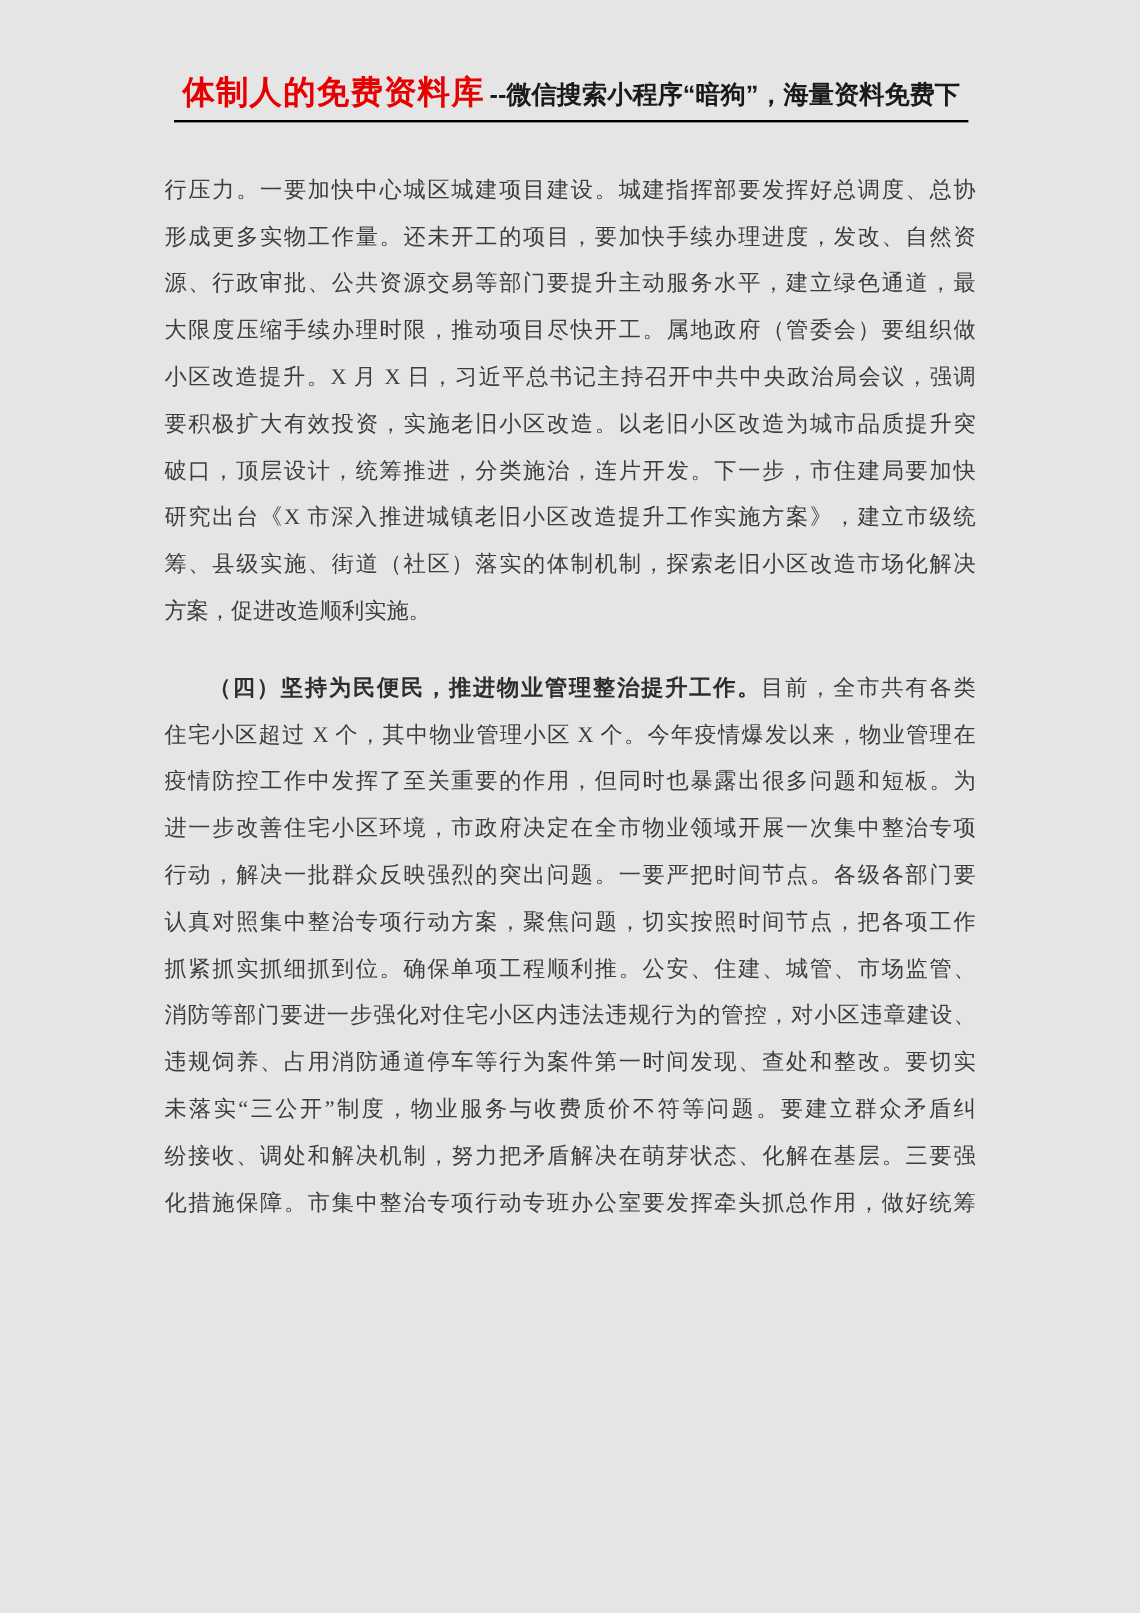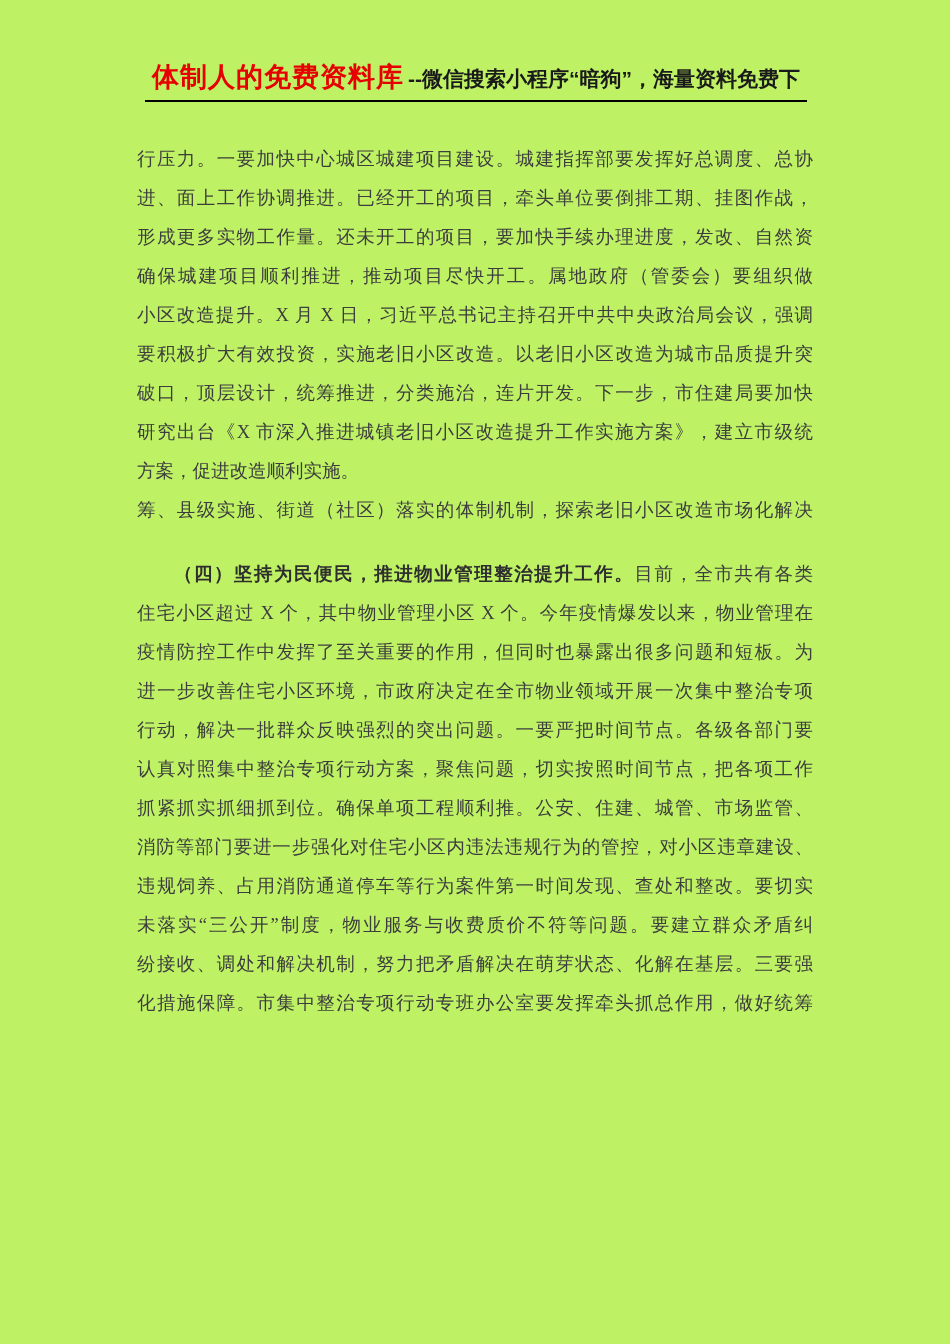--- a/index.html
+++ b/index.html
@@ -4,21 +4,21 @@
 <style>
   html, body {
     margin: 0;
     padding: 0;
     background: #ffffff;
   }
   .page {
     position: relative;
     width: 950px;
     height: 1344px;
-    background: #bef264;
+    background: #e5e5e5;
     overflow: hidden;
     font-family: "Liberation Serif", "DejaVu Serif", serif;
   }
   
   .header {
     position: absolute;
     left: 145px;
     top: 56px;
     width: 662px;
     height: 42px;
@@ -85,29 +85,29 @@
 
   <div class="header">
     <span class="brand">体制人的免费资料库</span><span class="tagline">--微信搜索小程序“暗狗”，海量资料免费下</span>
   </div>
   <div class="header-rule"></div>
 
   <div class="content">
 
     <div class="para">
       <div class="line">行压力。一要加快中心城区城建项目建设。城建指挥部要发挥好总调度、总协</div>
-      <div class="line">进、面上工作协调推进。已经开工的项目，牵头单位要倒排工期、挂图作战，</div>
       <div class="line">形成更多实物工作量。还未开工的项目，要加快手续办理进度，发改、自然资</div>
-      <div class="line">确保城建项目顺利推进，推动项目尽快开工。属地政府（管委会）要组织做</div>
+      <div class="line">源、行政审批、公共资源交易等部门要提升主动服务水平，建立绿色通道，最</div>
+      <div class="line">大限度压缩手续办理时限，推动项目尽快开工。属地政府（管委会）要组织做</div>
       <div class="line">小区改造提升。X 月 X 日，习近平总书记主持召开中共中央政治局会议，强调</div>
       <div class="line">要积极扩大有效投资，实施老旧小区改造。以老旧小区改造为城市品质提升突</div>
       <div class="line">破口，顶层设计，统筹推进，分类施治，连片开发。下一步，市住建局要加快</div>
       <div class="line">研究出台《X 市深入推进城镇老旧小区改造提升工作实施方案》，建立市级统</div>
+      <div class="line">筹、县级实施、街道（社区）落实的体制机制，探索老旧小区改造市场化解决</div>
       <div class="line para-end">方案，促进改造顺利实施。</div>
-      <div class="line">筹、县级实施、街道（社区）落实的体制机制，探索老旧小区改造市场化解决</div>
     </div>
 
     <div class="para para2">
       <div class="line indent"><span class="lead">（四）坚持为民便民，推进物业管理整治提升工作。</span><span>目前，全市共有各类</span></div>
       <div class="line">住宅小区超过 X 个，其中物业管理小区 X 个。今年疫情爆发以来，物业管理在</div>
       <div class="line">疫情防控工作中发挥了至关重要的作用，但同时也暴露出很多问题和短板。为</div>
       <div class="line">进一步改善住宅小区环境，市政府决定在全市物业领域开展一次集中整治专项</div>
       <div class="line">行动，解决一批群众反映强烈的突出问题。一要严把时间节点。各级各部门要</div>
       <div class="line">认真对照集中整治专项行动方案，聚焦问题，切实按照时间节点，把各项工作</div>
       <div class="line">抓紧抓实抓细抓到位。确保单项工程顺利推。公安、住建、城管、市场监管、</div>

